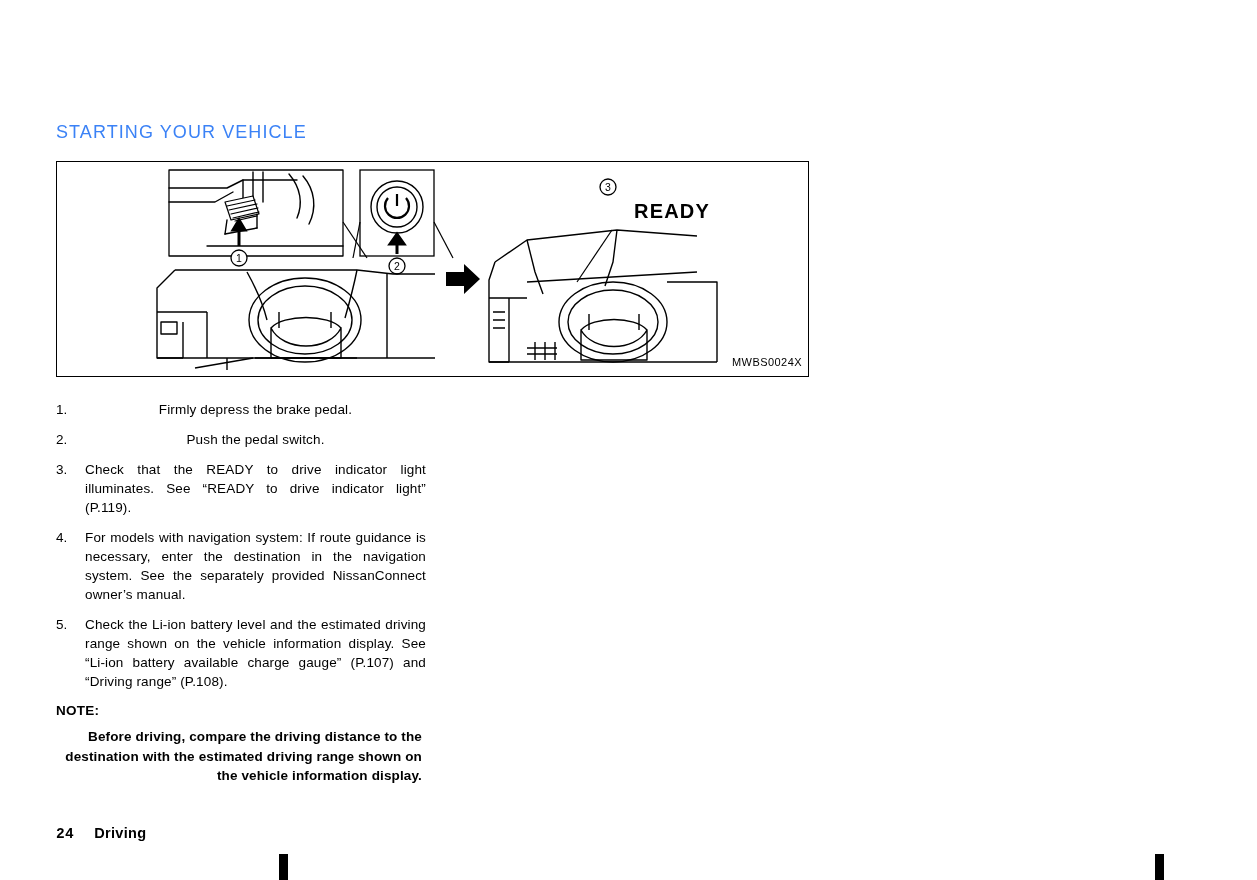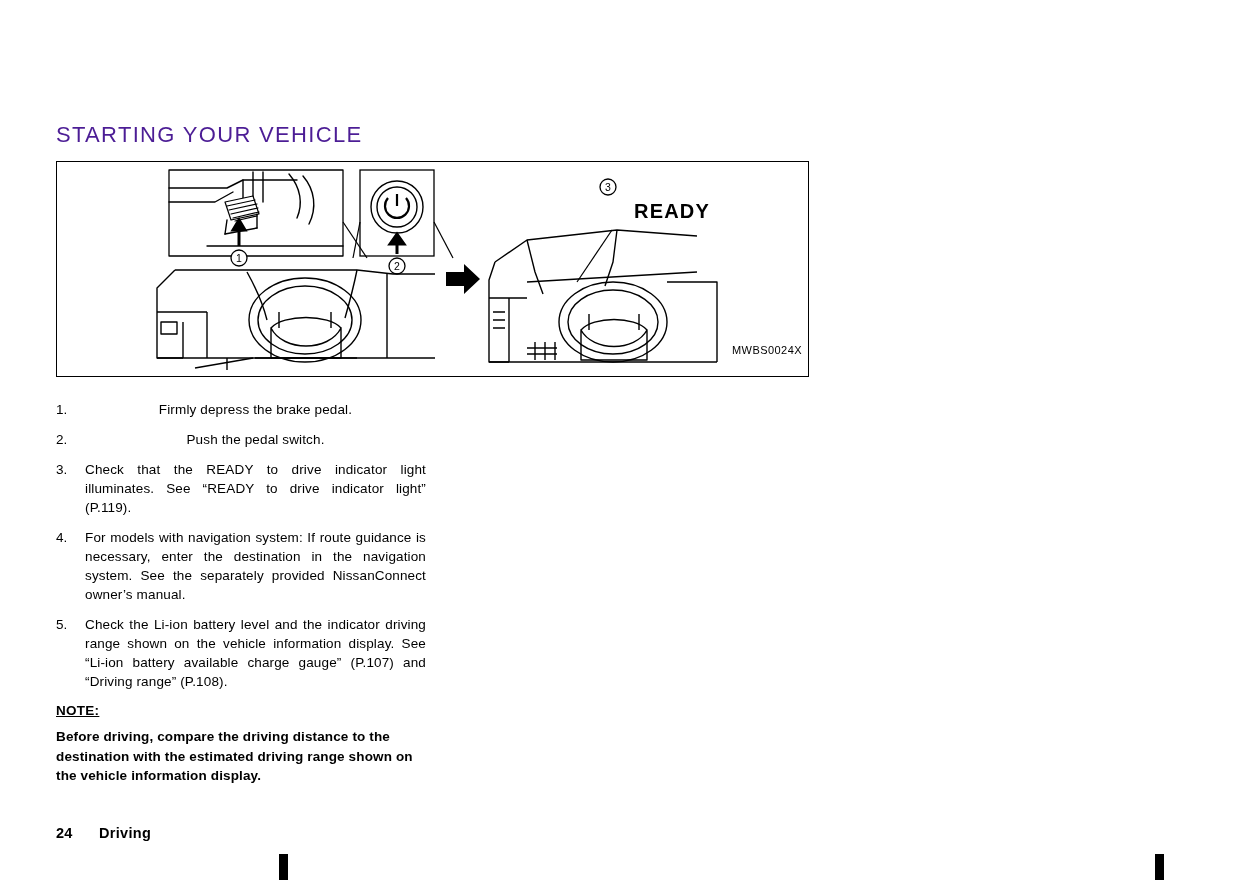--- a/index.html
+++ b/index.html
@@ -21,43 +21,43 @@
     left: 0; top: 0;
     width: 1257px;
     height: 880px;
   }
 
   
   .section-title {
     position: absolute;
     left: 56px;
     top: 122px;
-    font-size: 22px;
+    font-size: 18px;
     letter-spacing: 0.06em;
     font-weight: 400;
-    color: #4c1d95;
+    color: #3b82f6;
     white-space: nowrap;
   }
 
   
   .illustration {
     position: absolute;
     left: 56px;
     top: 161px;
     width: 753px;
     height: 216px;
     border: 1.5px solid #000;
     background: #fff;
     box-sizing: border-box;
     overflow: hidden;
   }
   .illus-code {
     position: absolute;
     right: 6px;
-    bottom: 20px;
+    bottom: 8px;
     font-size: 11px;
     letter-spacing: 0.04em;
     color: #000;
   }
 
   
   .steps {
     position: absolute;
     left: 56px;
     top: 400px;
@@ -88,44 +88,43 @@
   .step.nojust .step-text { text-align: center; }
 
   
   .note-label {
     position: absolute;
     left: 56px;
     top: 703px;
     font-size: 13.5px;
     font-weight: bold;
     letter-spacing: 0.02em;
-    text-decoration: underline;
   }
   .note-body {
     position: absolute;
     left: 56px;
     top: 727px;
     width: 366px;
     font-size: 13.5px;
     line-height: 19.5px;
     font-weight: bold;
     letter-spacing: 0.01em;
-    text-align: left;
+    text-align: right;
   }
 
   
   .footer {
     position: absolute;
     left: 56px;
     top: 825px;
     font-size: 14.5px;
     font-weight: bold;
     letter-spacing: 0.02em;
   }
-  .footer .pagenum { margin-right: 22px; }
+  .footer .pagenum { margin-right: 16px; font-family: Liberation Mono, monospace; }
 
   
   .crop-mark {
     position: absolute;
     bottom: 0;
     width: 9px;
     height: 26px;
     background: #000;
   }
   .crop-left { left: 279px; }
@@ -268,21 +267,21 @@
       <span class="step-text">Check that the READY to drive indicator light illuminates. See “READY to drive indicator light” (P.119).</span>
     </div>
 
     <div class="step">
       <span class="step-num">4.</span>
       <span class="step-text">For models with navigation system: If route guidance is necessary, enter the destination in the navigation system. See the separately provided NissanConnect owner’s manual.</span>
     </div>
 
     <div class="step">
       <span class="step-num">5.</span>
-      <span class="step-text">Check the Li-ion battery level and the indicator driving range shown on the vehicle information display. See “Li-ion battery available charge gauge” (P.107) and “Driving range” (P.108).</span>
+      <span class="step-text">Check the Li-ion battery level and the estimated driving range shown on the vehicle information display. See “Li-ion battery available charge gauge” (P.107) and “Driving range” (P.108).</span>
     </div>
 
   </div>
 
   <div class="note-label">NOTE:</div>
   <div class="note-body">Before driving, compare the driving distance to the destination with the estimated driving range shown on the vehicle information display.</div>
 
   <div class="footer">
     <span class="pagenum">24</span>
     <span>Driving</span>

